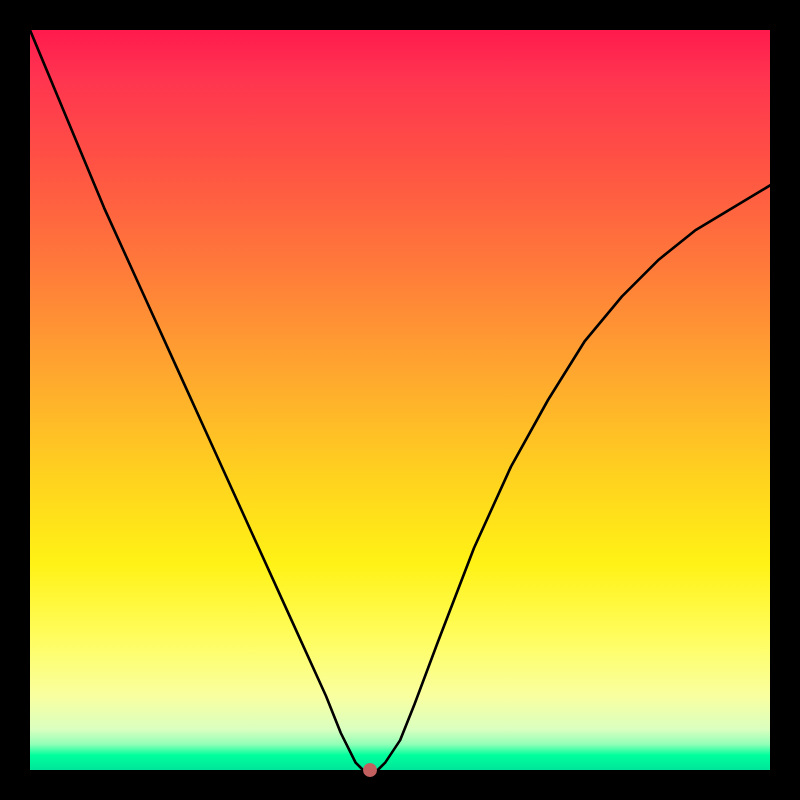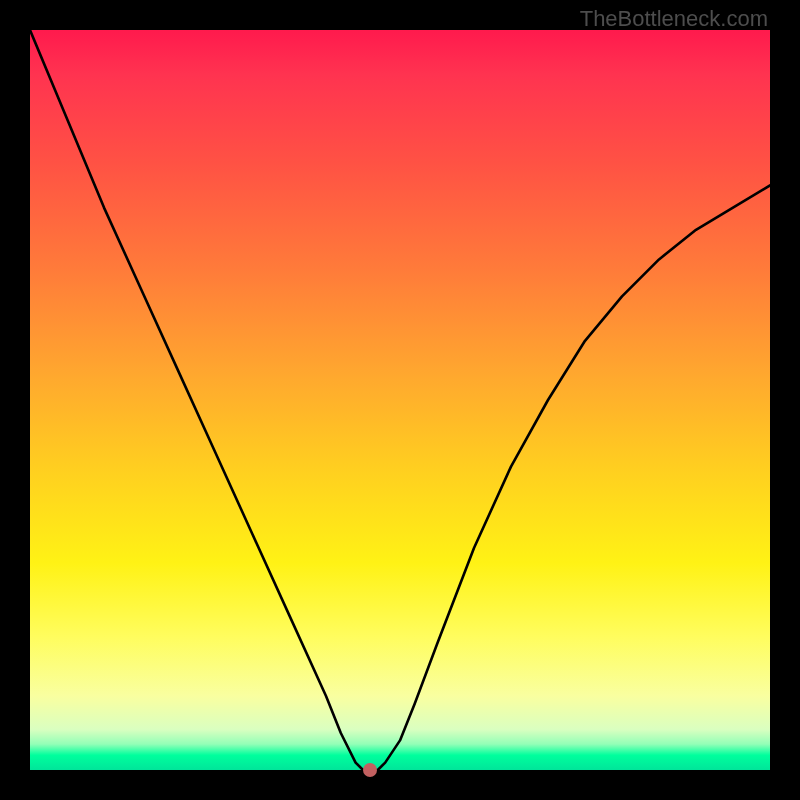--- a/index.html
+++ b/index.html
@@ -62,20 +62,19 @@
     height: 14px;
     border-radius: 50%;
     background: #c26060;
     transform: translate(-50%, -50%);
   }
 </style>
 </head>
 <body>
 
 <div class="chart-container">
-  <div class="watermark">TheBottleneck.com</div>
   <div class="plot-area">
     <svg class="curve" viewBox="0 0 740 740" preserveAspectRatio="none">
       <path id="curve-path" fill="none" stroke="#000" stroke-width="2.6" stroke-linejoin="round" stroke-linecap="round" d="M0.00 0.00 L37.00 88.80 L74.00 177.60 L111.00 259.00 L148.00 340.40 L185.00 421.80 L222.00 503.20 L259.00 584.60 L296.00 666.00 L310.80 703.00 L325.60 732.60 L333.00 740.00 L340.40 740.00 L347.80 740.00 L355.20 732.60 L370.00 710.40 L384.80 673.40 L407.00 614.20 L444.00 518.00 L481.00 436.60 L518.00 370.00 L555.00 310.80 L592.00 266.40 L629.00 229.40 L666.00 199.80 L703.00 177.60 L740.00 155.40 "></path>
     </svg>
     <div id="marker" class="marker" style="left: 340.4px; top: 740px; background: rgb(194, 96, 96);"></div>
   </div>
 </div>
 
 </body></html>

